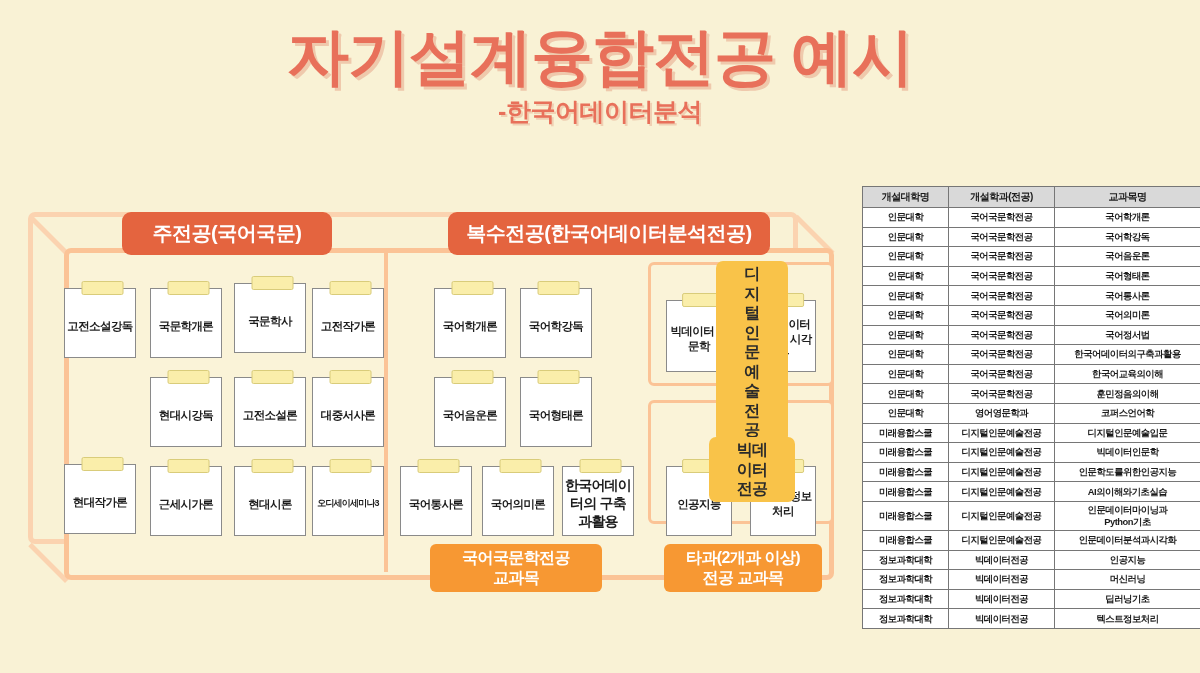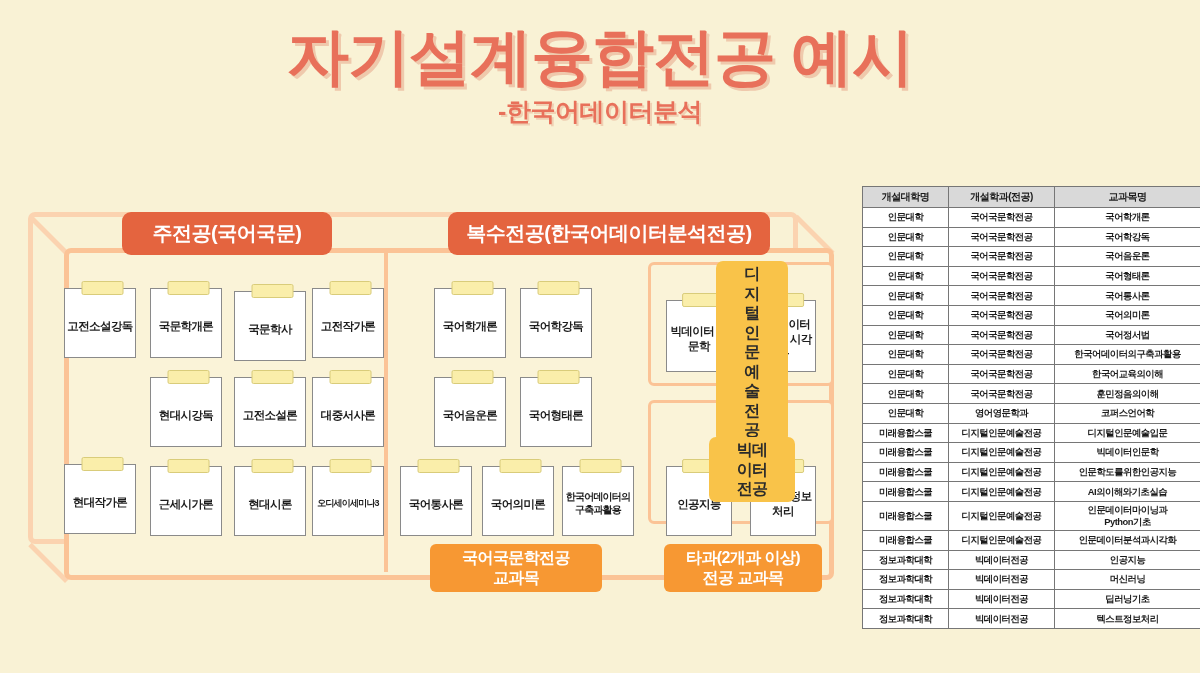--- a/index.html
+++ b/index.html
@@ -129,21 +129,21 @@
     left: 50%;
     transform: translateX(-44%);
     width: 60%;
     height: 14px;
     background: #faeeaa;
     border: 1.2px solid #d9cc7a;
     border-radius: 2px;
   }
   .card .card-label { display: block; width: 100%; padding-top: 2px; }
   .card.tiny .card-label { font-size: 9px; letter-spacing: -0.8px; }
-  .card.small .card-label { font-size: 10px; letter-spacing: -0.8px; }
+  .card.small .card-label { font-size: 14px; letter-spacing: -0.8px; }
 
   
   .subbox {
     position: absolute;
     border: 3px solid #fbc396;
     border-radius: 6px;
     background: #faf3d8;
     z-index: 2;
   }
   #subbox-digital { left: 648px; top: 262px; width: 186px; height: 124px; }
@@ -245,21 +245,21 @@
   <div class="section-pill" id="pill-double">복수전공(한국어데이터분석전공)</div>
 
   <div class="card" style="left:64px;  top:288px; width:72px; height:70px;">
       <span class="tab"></span>
       <span class="card-label">고전소설강독</span>
     </div>
   <div class="card" style="left:150px; top:288px; width:72px; height:70px;">
       <span class="tab"></span>
       <span class="card-label">국문학개론</span>
     </div>
-  <div class="card" style="left:234px; top:291px; width:72px; height:70px;">
+  <div class="card" style="left:234px; top:283px; width:72px; height:70px;">
       <span class="tab"></span>
       <span class="card-label">국문학사</span>
     </div>
   <div class="card" style="left:312px; top:288px; width:72px; height:70px;">
       <span class="tab"></span>
       <span class="card-label">고전작가론</span>
     </div>
 
   <div class="card" style="left:150px; top:377px; width:72px; height:70px;">
       <span class="tab"></span>

